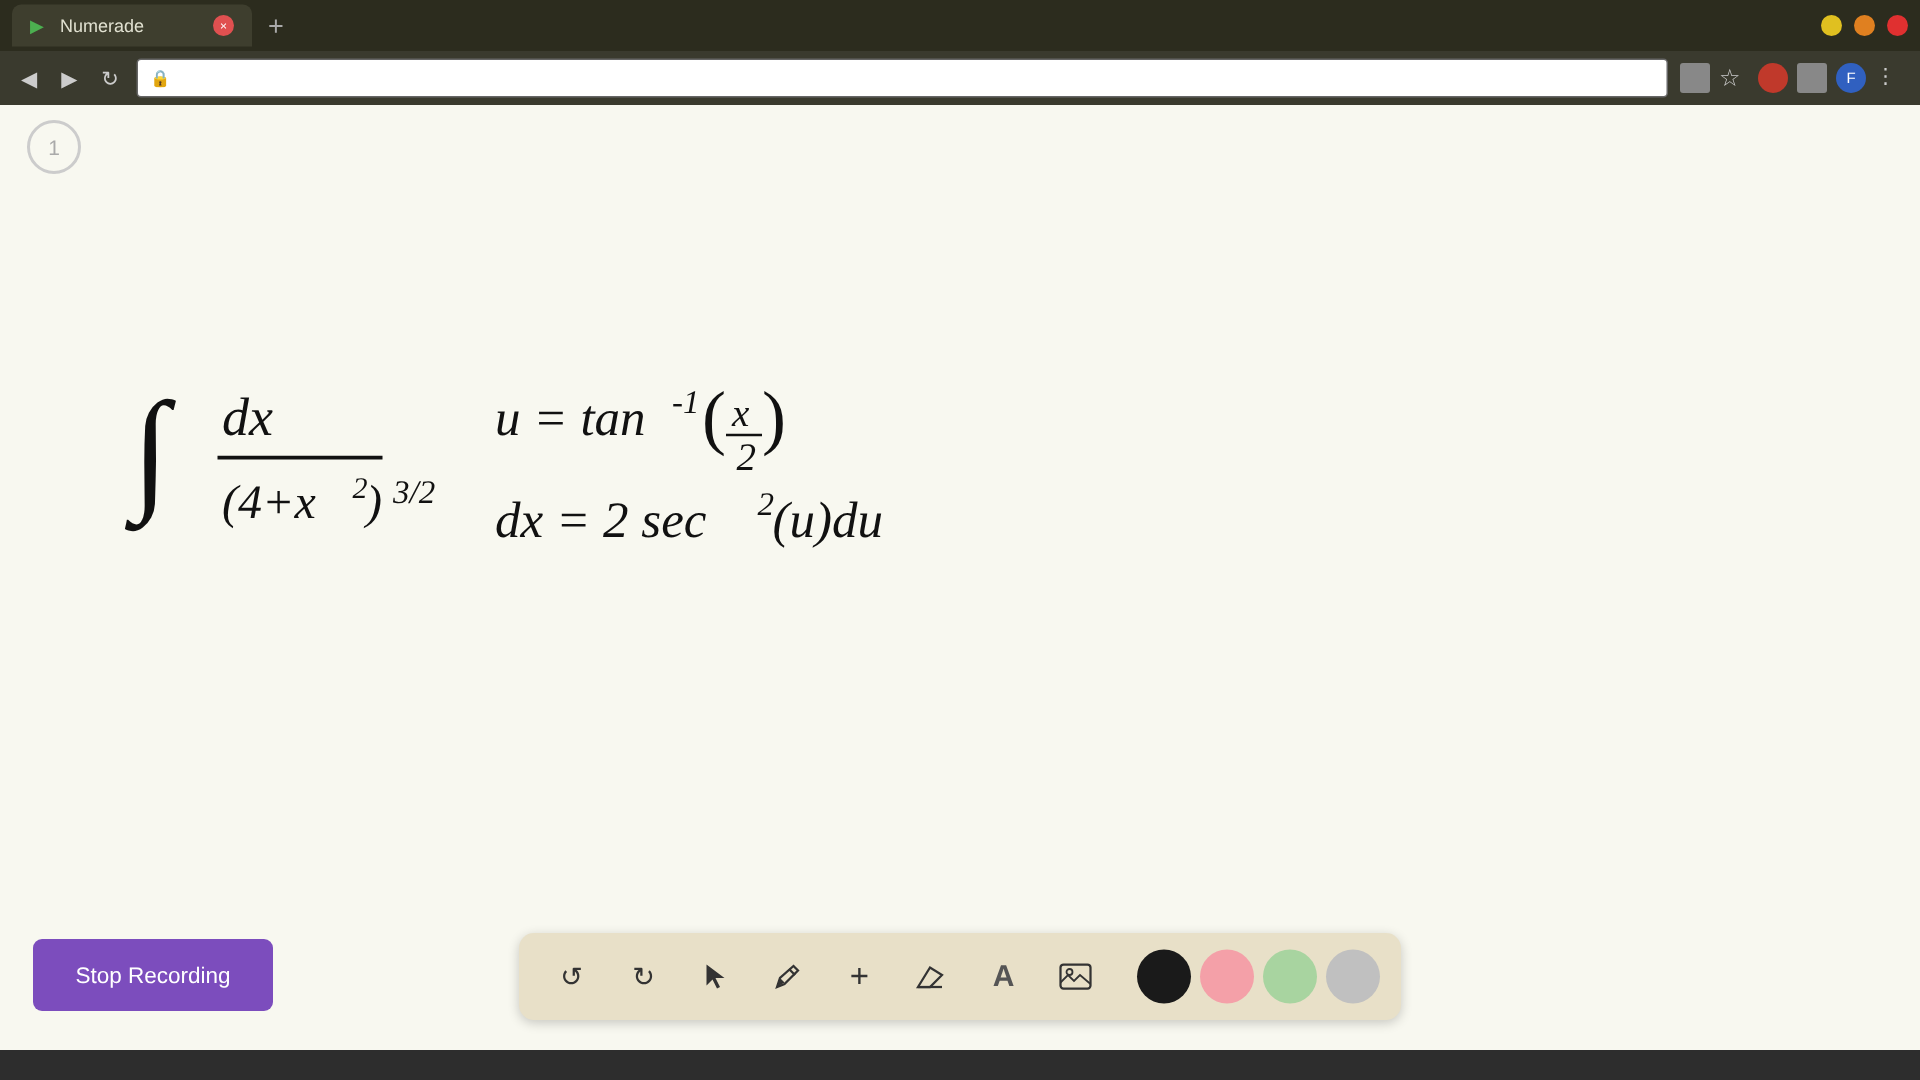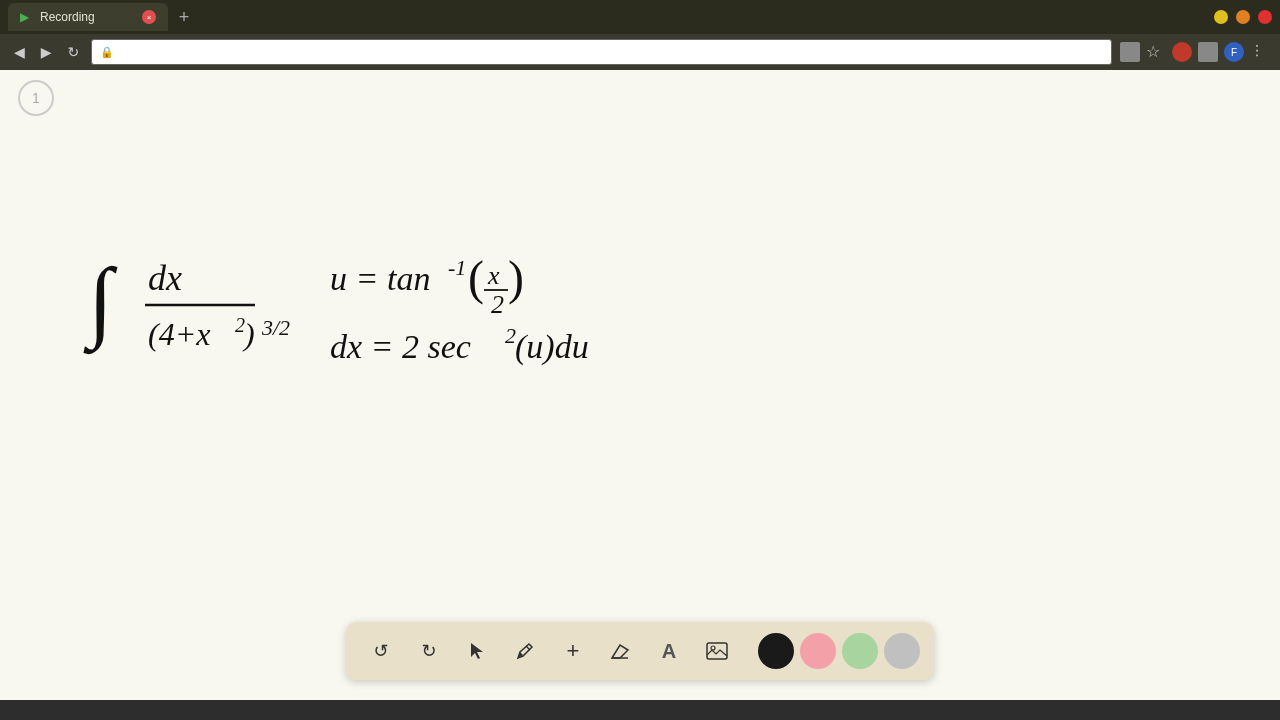--- a/index.html
+++ b/index.html
@@ -200,21 +200,21 @@
     }
   </style>
 </head>
 <body>
 
 <div class="browser-chrome">
 
   <div class="title-bar">
     <div class="tab">
       <span class="tab-favicon">▶</span>
-      <span class="tab-title">Recording</span>
+      <span class="tab-title">Numerade</span>
       <span class="tab-close">×</span>
     </div>
     <button class="new-tab-btn">+</button>
     <div class="window-controls">
       <div class="win-btn" style="background:#e0c020;"></div>
       <div class="win-btn" style="background:#e08020;"></div>
       <div class="win-btn" style="background:#e03030;"></div>
     </div>
   </div>
 
@@ -267,20 +267,21 @@
 
       <text x="431" y="113" font-family="serif" font-size="26" fill="#111" font-style="italic">2</text>
       <text x="448" y="94" font-family="serif" font-size="48" fill="#111">)</text>
 
       <text x="270" y="158" font-family="serif" font-size="34" fill="#111" font-style="italic">dx = 2 sec</text>
       <text x="445" y="143" font-family="serif" font-size="22" fill="#111" font-style="italic">2</text>
       <text x="455" y="158" font-family="serif" font-size="34" fill="#111" font-style="italic">(u)du</text>
     </svg>
   </div>
 
+  <button class="stop-recording">Stop Recording</button>
 
   <div class="bottom-toolbar">
     <button class="tool-btn">↺</button>
     <button class="tool-btn">↻</button>
     <button class="tool-btn">
       <svg width="20" height="20" viewBox="0 0 20 20" fill="none" xmlns="http://www.w3.org/2000/svg">
         <path d="M4 2 L4 16 L8 12 L11 18 L13 17 L10 11 L16 11 Z" fill="#333"></path>
       </svg>
     </button>
     <button class="tool-btn">

